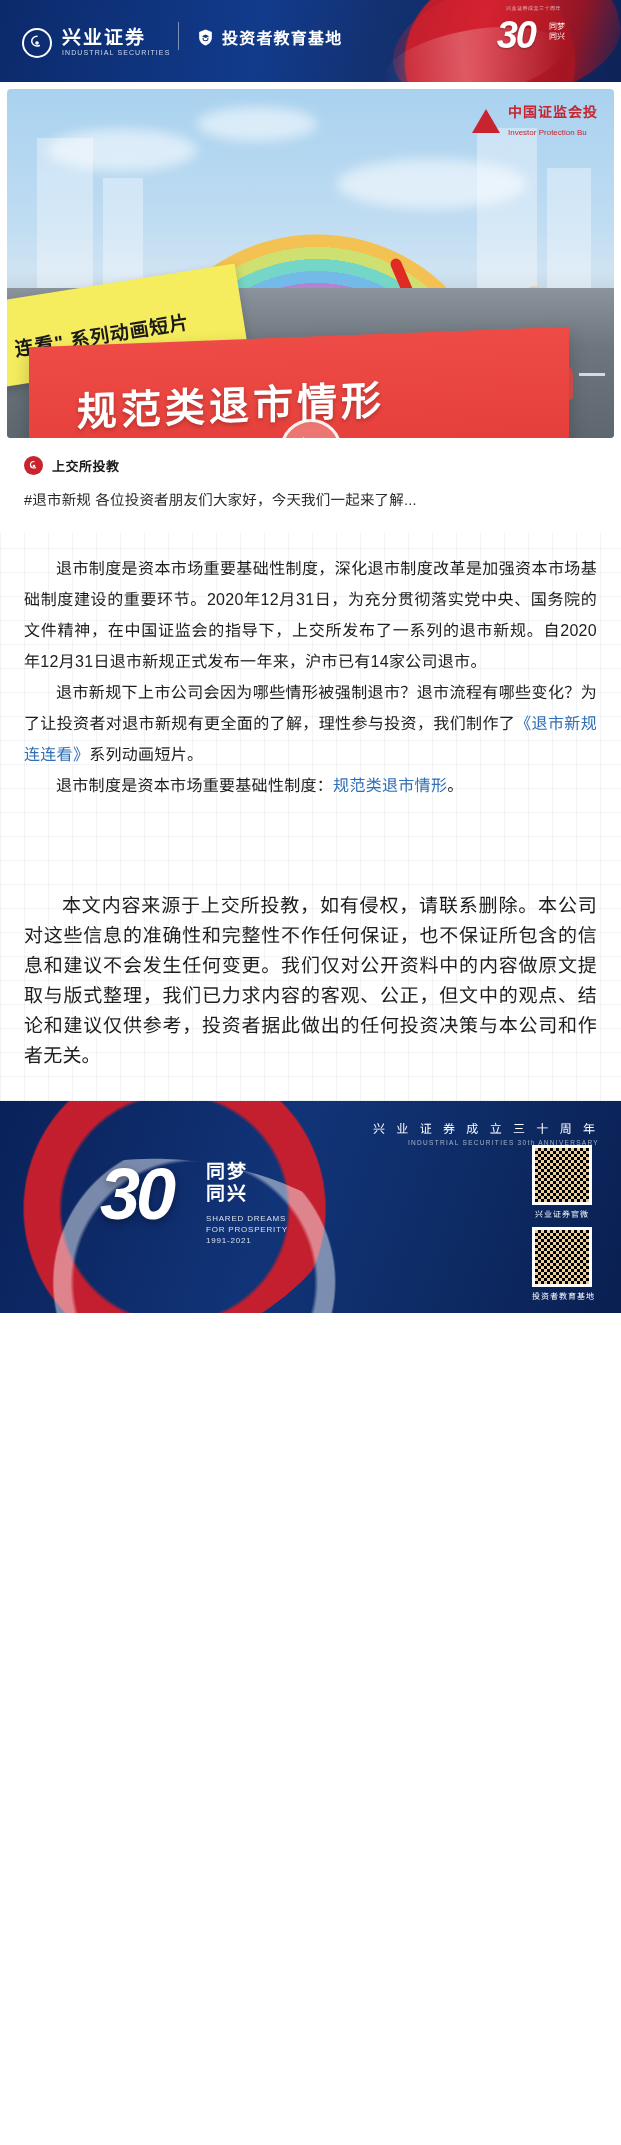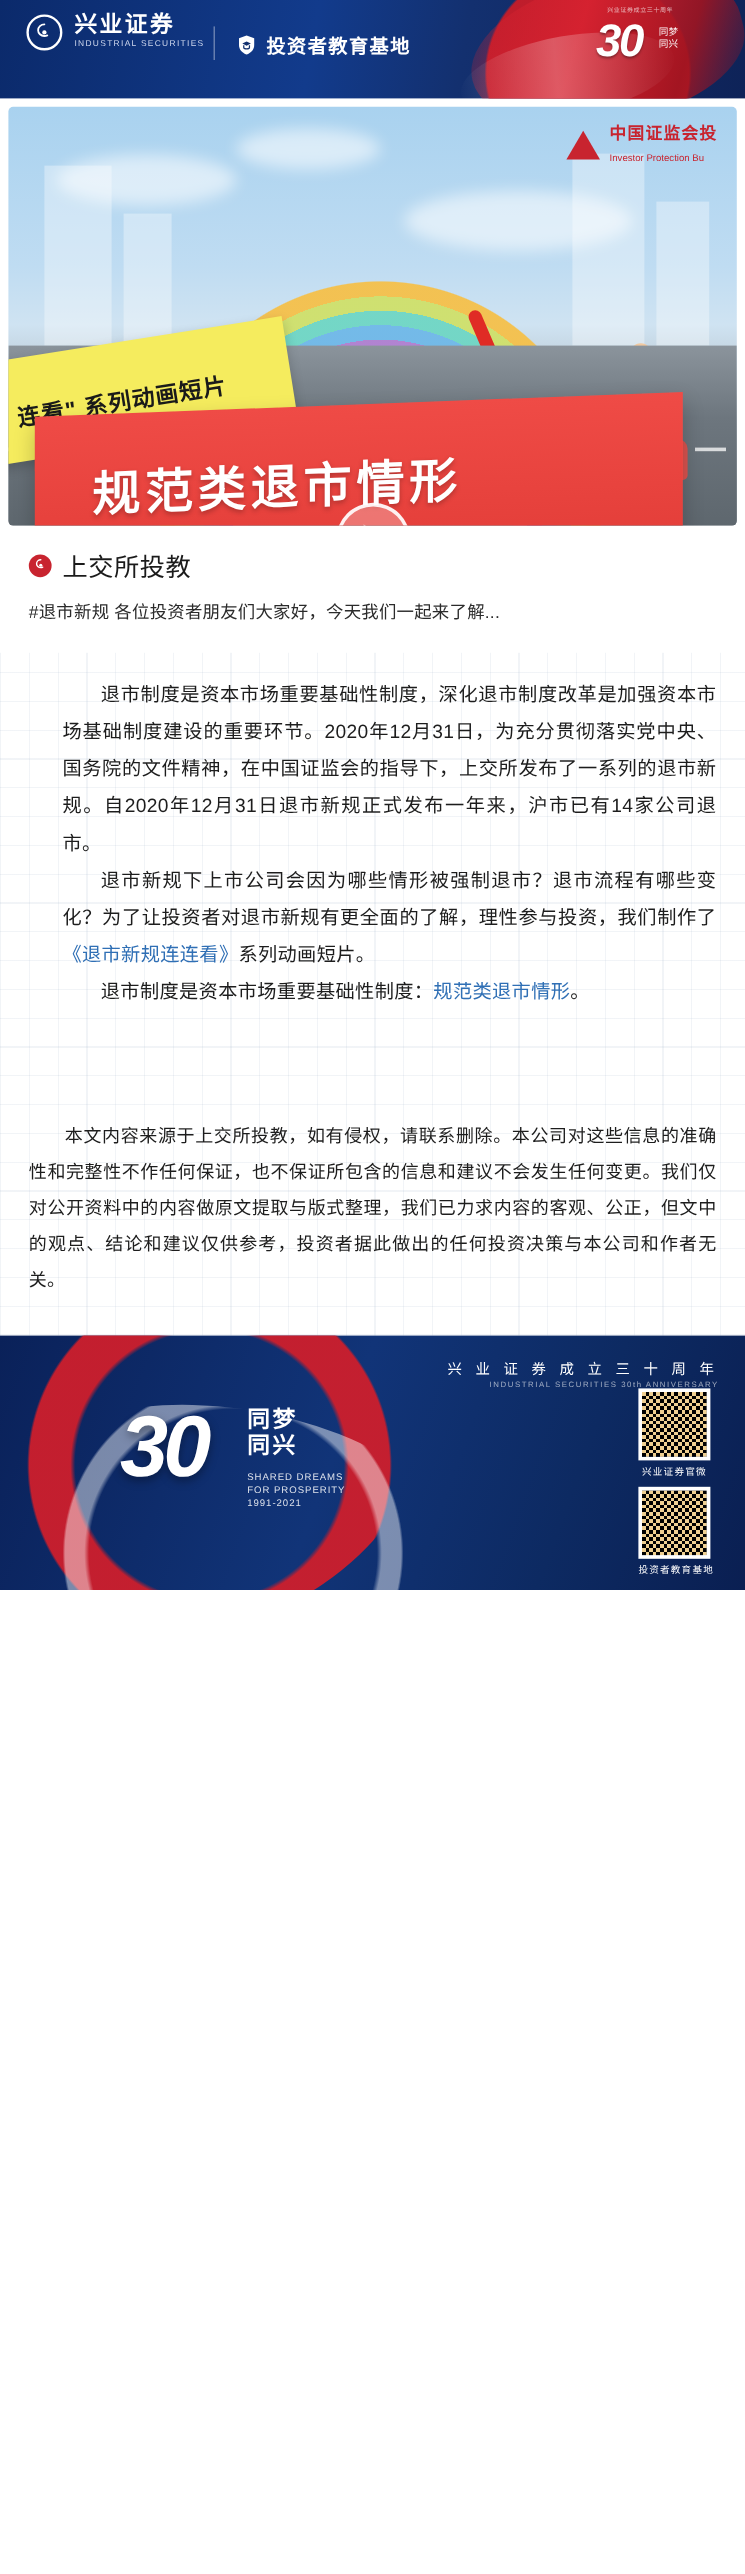--- a/index.html
+++ b/index.html
@@ -47,21 +47,21 @@
   .header .thirty-sub {
     position: absolute; right: 56px; top: 22px;
     color: #ffffff; font-size: 8px; line-height: 10px; text-align: left;
     opacity: .95;
   }
   .header .thirty-top {
     position: absolute; right: 60px; top: 4px;
     color: rgba(255,255,255,.65); font-size: 5px; letter-spacing: .5px;
   }
   .brand {
-    position: absolute; left: 22px; top: 12px;
+    position: absolute; left: 22px; top: 28px;
     display: flex; gap: 10px;
   }
   .brand-logo {
     width: 30px; height: 30px; border-radius: 50%;
     border: 2px solid #ffffff;
     display: flex; align-items: center; justify-content: center;
     color: #ffffff; font-size: 17px; font-weight: 700;
   }
   .brand-text-cn { color: #fff; font-size: 19px; font-weight: 700; letter-spacing: 2px; line-height: 20px; }
   .brand-text-en { color: #cfd8ee; font-size: 7px; letter-spacing: 1.1px; line-height: 10px; }
@@ -182,21 +182,21 @@
   }
 
   
   .meta { padding: 18px 24px 0 24px; }
   .meta-account { display: flex; align-items: center; gap: 9px; }
   .meta-logo {
     width: 19px; height: 19px; border-radius: 50%;
     background: #c8242f; color: #fff; font-size: 11px; font-weight: 700;
     display: flex; align-items: center; justify-content: center;
   }
-  .meta-account-name { font-size: 21px; color: #1b1b1b; font-weight: 400; letter-spacing: .5px; }
+  .meta-account-name { font-size: 13px; color: #1b1b1b; font-weight: 700; letter-spacing: .5px; }
   .meta-desc {
     margin-top: 14px; font-size: 14.5px; color: #2b2b2b; line-height: 22px;
     letter-spacing: .2px;
   }
   .meta-channel {
     margin-top: 20px; display: flex; align-items: center; gap: 9px;
   }
   .meta-channel-icon { width: 20px; height: 16px; }
   .meta-channel-name { font-size: 14.5px; color: #2b2b2b; }
 
@@ -204,27 +204,27 @@
   .article {
     margin: 22px 0 0 0;
     padding: 20px 24px 30px 24px;
     background:
       repeating-linear-gradient(0deg, rgba(150,170,195,.13) 0 1px, rgba(0,0,0,0) 1px 24px),
       repeating-linear-gradient(90deg, rgba(150,170,195,.13) 0 1px, rgba(0,0,0,0) 1px 24px),
       #ffffff;
   }
   .para {
     font-size: 16px; line-height: 31px; color: #1d1d1d;
-    text-align: justify; text-indent: 2em; letter-spacing: .3px; margin-left: 28px;
+    text-align: justify; text-indent: 2em; letter-spacing: .3px;
   }
   .para + .para { margin-top: 0; }
   .link-blue { color: #2f6fb5; }
   .spacer-lg { height: 90px; }
   .disclaimer {
-    font-size: 15px; line-height: 30px; color: #1d1d1d;
+    font-size: 19px; line-height: 30px; color: #1d1d1d;
     text-align: justify; text-indent: 2em; letter-spacing: .2px;
   }
 
   
   .footer {
     position: relative;
     width: 621px; height: 212px;
     background: linear-gradient(110deg, #0a2159 0%, #113478 45%, #0d2a62 75%, #0a1f52 100%);
     overflow: hidden;
   }

